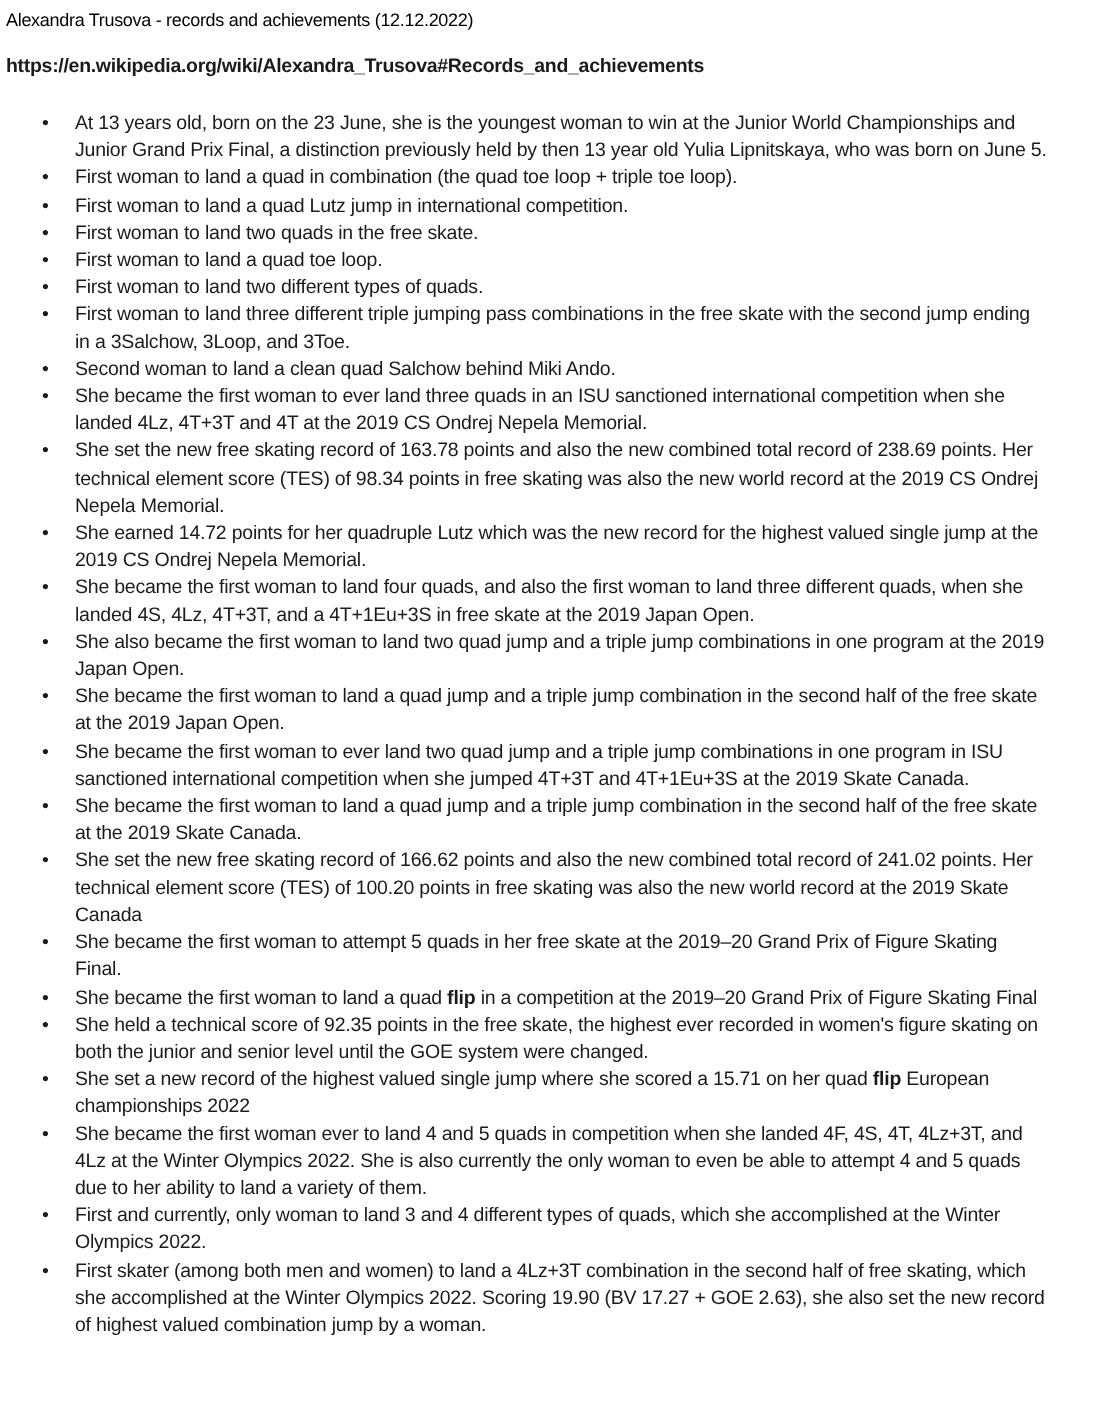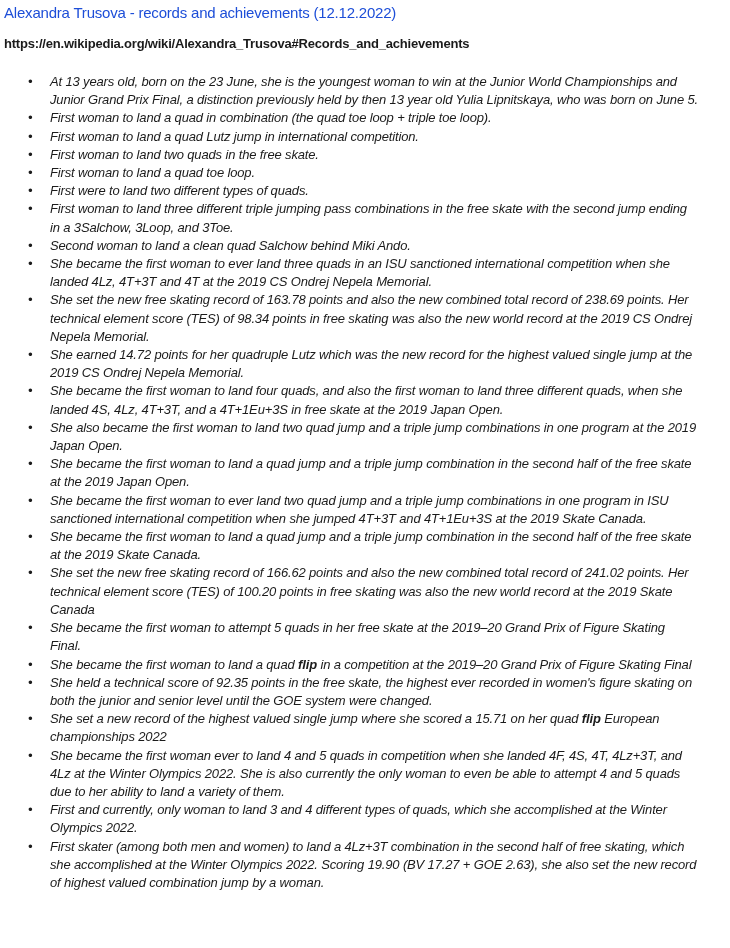--- a/index.html
+++ b/index.html
@@ -12,23 +12,23 @@
     height: 948px;
     overflow: hidden;
     font-family: "Liberation Sans", sans-serif;
     color: #1b1b1b;
     -webkit-font-smoothing: antialiased;
   }
   .page {
     padding: 4px 0 0 4px;
   }
   .title {
-    font-size: 15px;
+    font-size: 12px;
     line-height: 18px;
-    color: #1d4ed8;
+    color: #000000;
     letter-spacing: -0.2px;
   }
   .url {
     font-size: 13px;
     line-height: 18px;
     margin-top: 13px;
     letter-spacing: -0.2px;
     font-weight: bold;
   }
   ul.bullets {
@@ -37,21 +37,20 @@
     padding: 0;
     width: 648px;
     font-size: 13px;
     line-height: 18.2px;
     letter-spacing: -0.15px;
   }
   ul.bullets li {
     position: relative;
     margin: 0;
     padding: 0;
-    font-style: italic;
   }
   ul.bullets li::before {
     content: "\2022";
     position: absolute;
     left: -22px;
     top: 0;
     font-size: 13px;
     color: #1b1b1b;
   }
   .bold {
@@ -63,21 +62,21 @@
 
 <div class="page">
   <div class="title">Alexandra Trusova - records and achievements (12.12.2022)</div>
   <div class="url">https://en.wikipedia.org/wiki/Alexandra_Trusova#Records_and_achievements</div>
   <ul class="bullets">
       <li><span>At 13 years old, born on the 23 June, she is the youngest woman to win at the Junior World Championships and Junior Grand Prix Final, a distinction previously held by then 13 year old Yulia Lipnitskaya, who was born on June 5.</span></li>
       <li><span>First woman to land a quad in combination (the quad toe loop + triple toe loop).</span></li>
       <li><span>First woman to land a quad Lutz jump in international competition.</span></li>
       <li><span>First woman to land two quads in the free skate.</span></li>
       <li><span>First woman to land a quad toe loop.</span></li>
-      <li><span>First were to land two different types of quads.</span></li>
+      <li><span>First woman to land two different types of quads.</span></li>
       <li><span>First woman to land three different triple jumping pass combinations in the free skate with the second jump ending in a 3Salchow, 3Loop, and 3Toe.</span></li>
       <li><span>Second woman to land a clean quad Salchow behind Miki Ando.</span></li>
       <li><span>She became the first woman to ever land three quads in an ISU sanctioned international competition when she landed 4Lz, 4T+3T and 4T at the 2019 CS Ondrej Nepela Memorial.</span></li>
       <li><span>She set the new free skating record of 163.78 points and also the new combined total record of 238.69 points. Her technical element score (TES) of 98.34 points in free skating was also the new world record at the 2019 CS Ondrej Nepela Memorial.</span></li>
       <li><span>She earned 14.72 points for her quadruple Lutz which was the new record for the highest valued single jump at the 2019 CS Ondrej Nepela Memorial.</span></li>
       <li><span>She became the first woman to land four quads, and also the first woman to land three different quads, when she landed 4S, 4Lz, 4T+3T, and a 4T+1Eu+3S in free skate at the 2019 Japan Open.</span></li>
       <li><span>She also became the first woman to land two quad jump and a triple jump combinations in one program at the 2019 Japan Open.</span></li>
       <li><span>She became the first woman to land a quad jump and a triple jump combination in the second half of the free skate at the 2019 Japan Open.</span></li>
       <li><span>She became the first woman to ever land two quad jump and a triple jump combinations in one program in ISU sanctioned international competition when she jumped 4T+3T and 4T+1Eu+3S at the 2019 Skate Canada.</span></li>
       <li><span>She became the first woman to land a quad jump and a triple jump combination in the second half of the free skate at the 2019 Skate Canada.</span></li>

